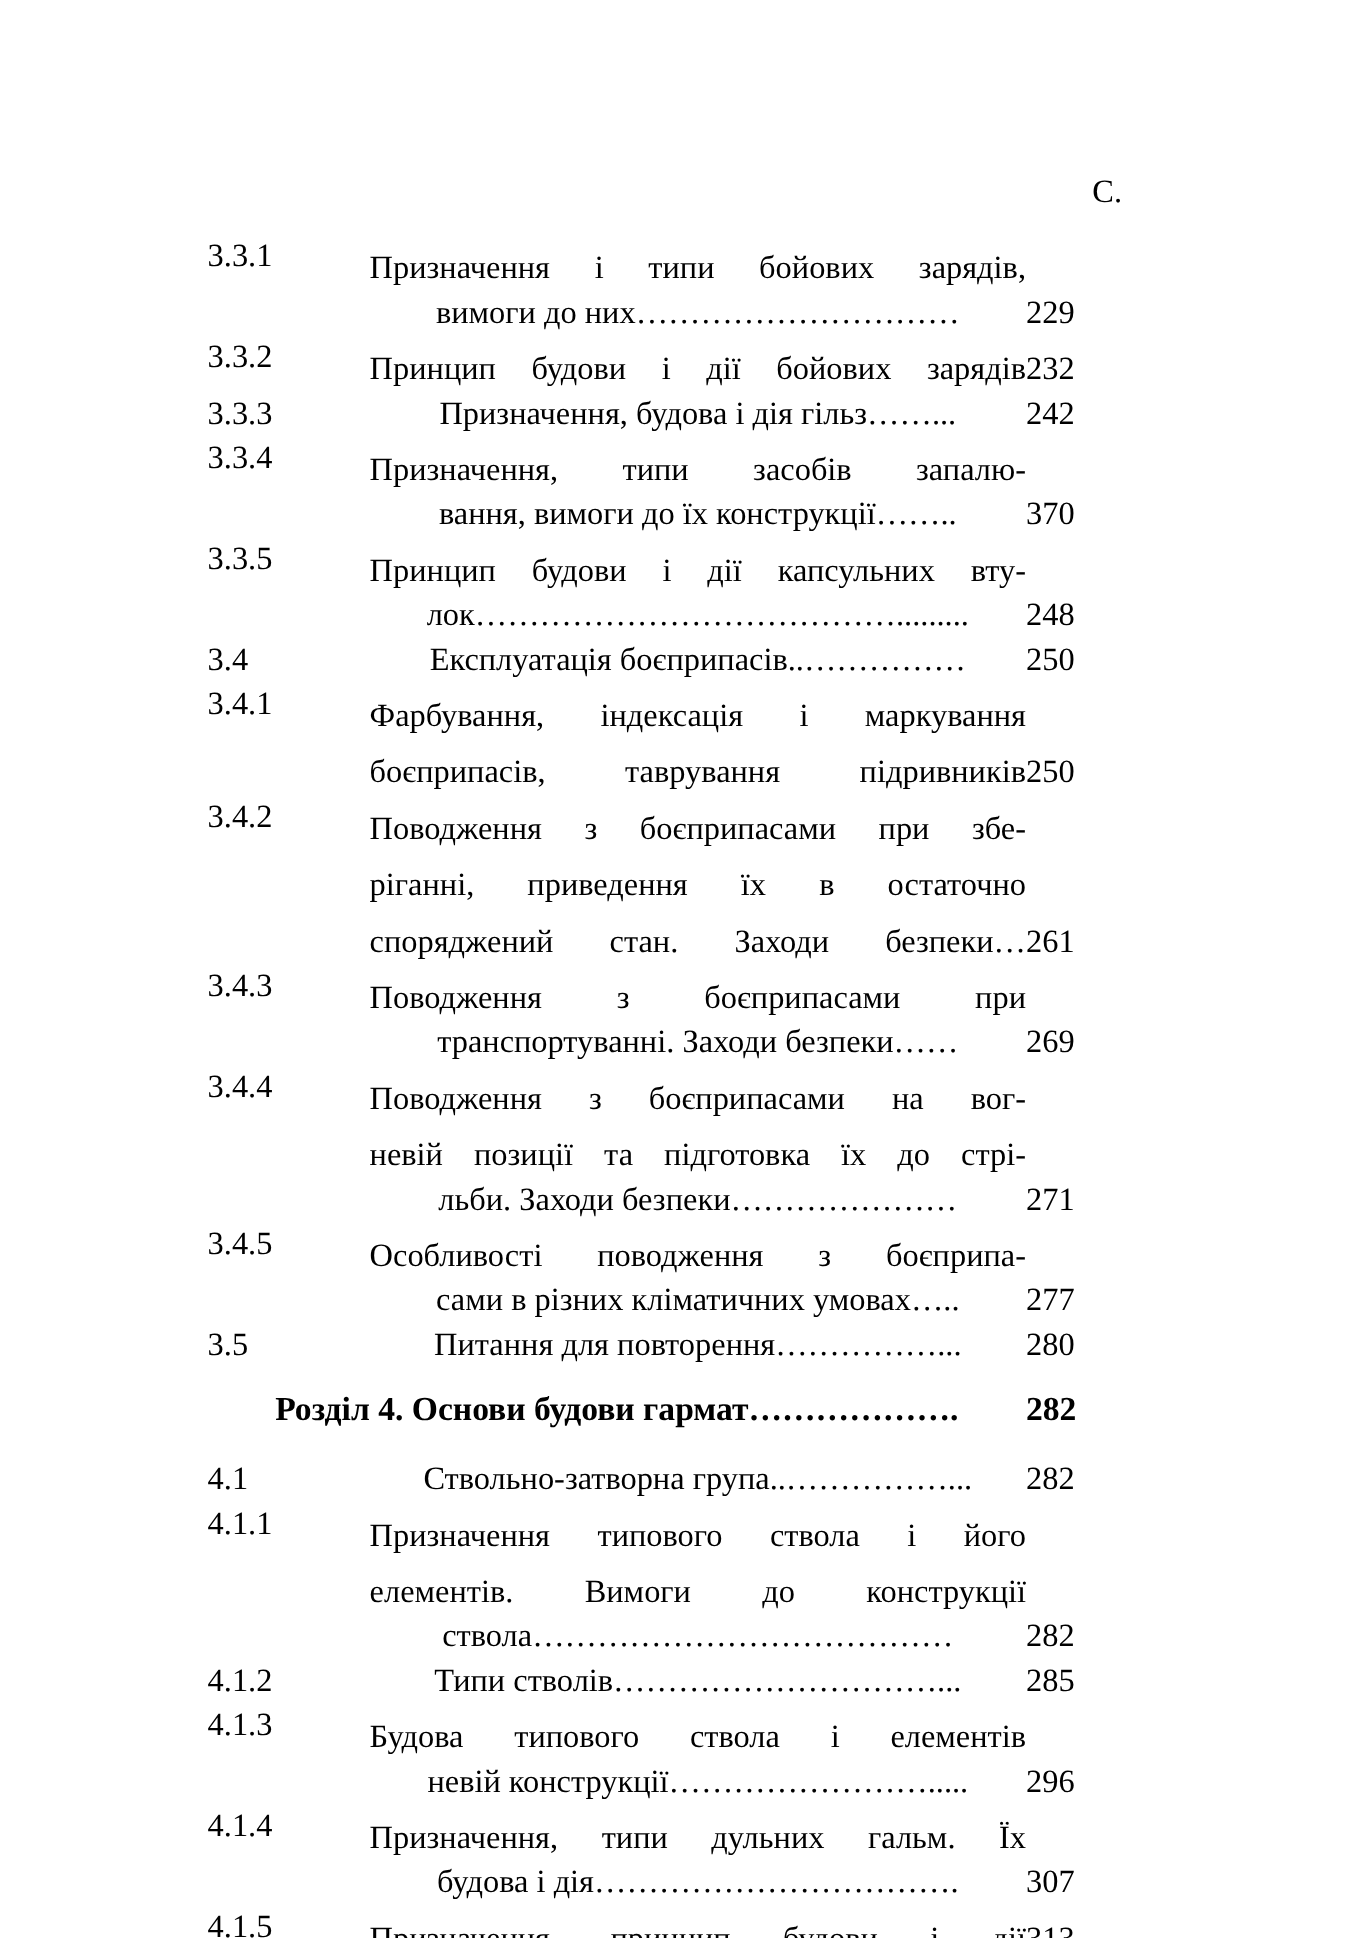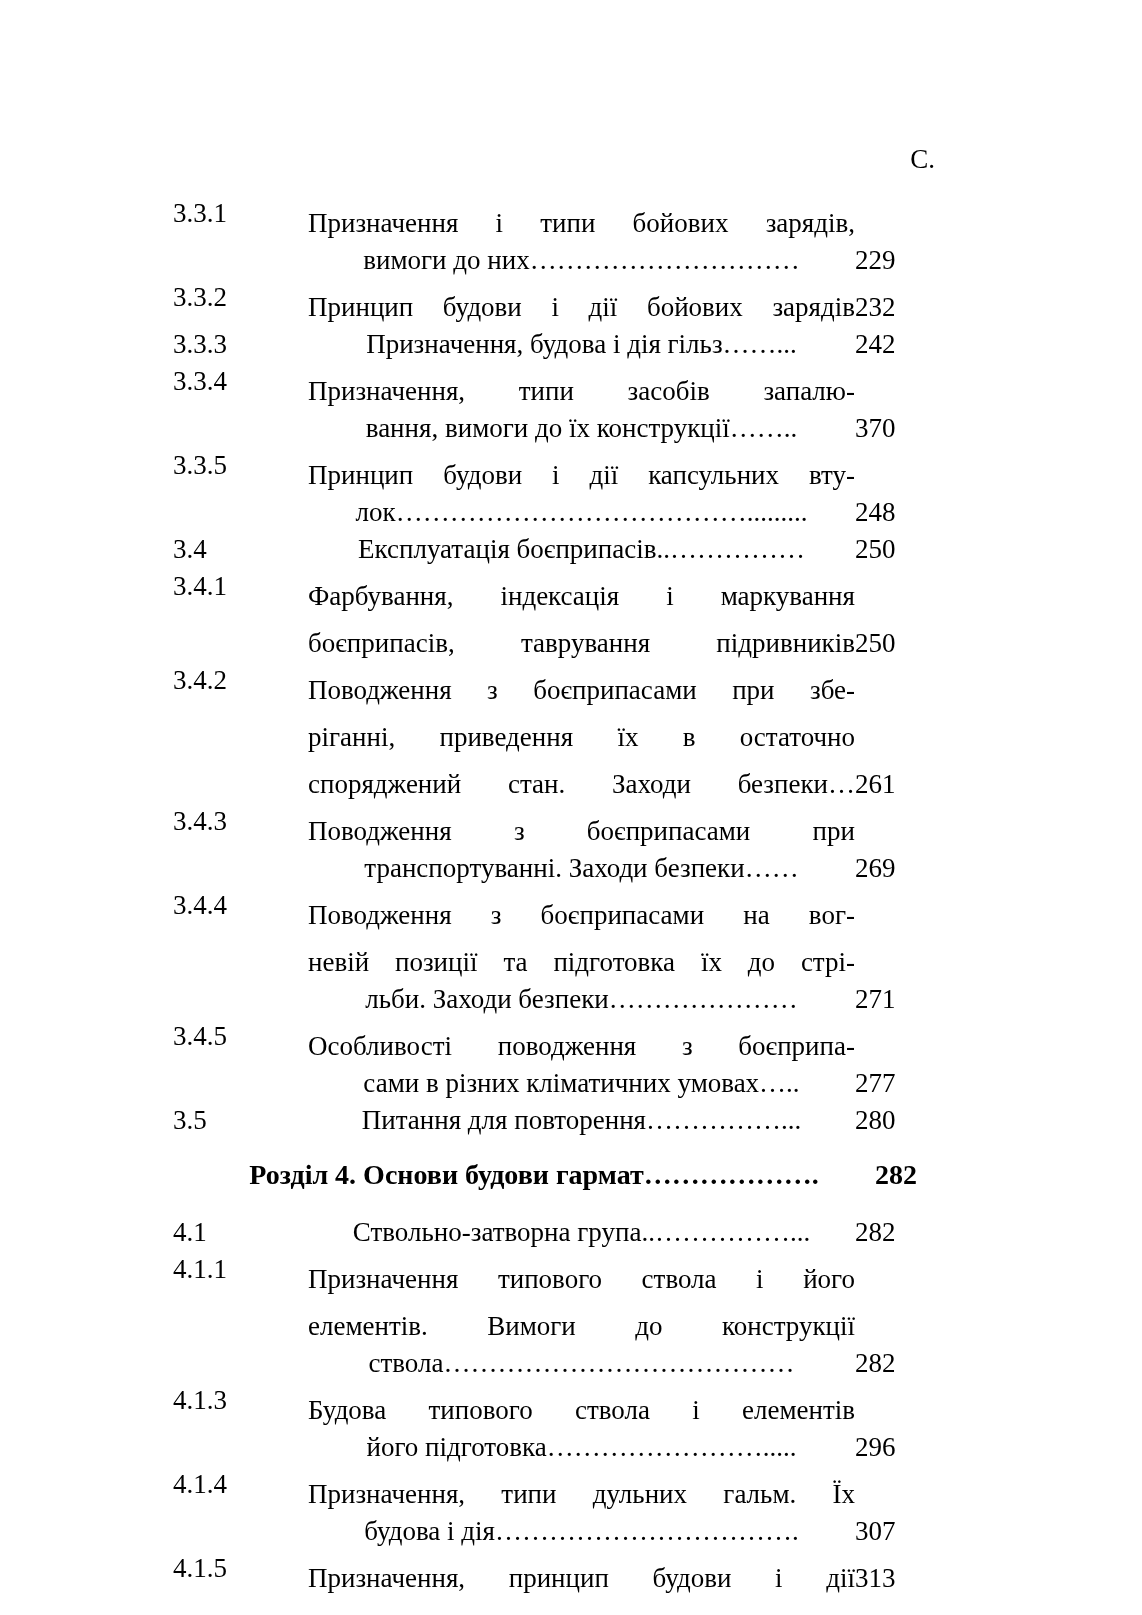--- a/index.html
+++ b/index.html
@@ -53,21 +53,20 @@
     padding-right: 8px;
   }
   .row.section {
     font-weight: bold;
     font-size: 28px;
     margin: 17px 0 21px 0;
   }
   .row.section .title {
     flex: 0 0 682px;
     width: 682px;
-    margin-left: 20px;
   }
   .footer {
     margin-top: 25px;
     width: 1142px;
     text-align: center;
   }
 </style>
 </head>
 <body>
 
@@ -185,24 +184,31 @@
         <div class="row">
           <div class="num">4.1.1</div>
           <div class="title">
             <div class="ln just">Призначення типового ствола і його</div>
             <div class="ln just">елементів. Вимоги до конструкції</div>
             <div class="ln leader">ствола…………………………………</div>
           </div>
           <div class="pg">282</div>
         </div>
         <div class="row">
+          <div class="num">4.1.2</div>
+          <div class="title">
+            <div class="ln leader">Типи стволів…………………………...</div>
+          </div>
+          <div class="pg">285</div>
+        </div>
+        <div class="row">
           <div class="num">4.1.3</div>
           <div class="title">
             <div class="ln just">Будова типового ствола і елементів</div>
-            <div class="ln leader">його підготовка…………………….....</div>
+            <div class="ln leader">невій конструкції…………………….....</div>
           </div>
           <div class="pg">296</div>
         </div>
         <div class="row">
           <div class="num">4.1.4</div>
           <div class="title">
             <div class="ln just">Призначення, типи дульних гальм. Їх</div>
             <div class="ln leader">будова і дія…………………………….</div>
           </div>
           <div class="pg">307</div>

